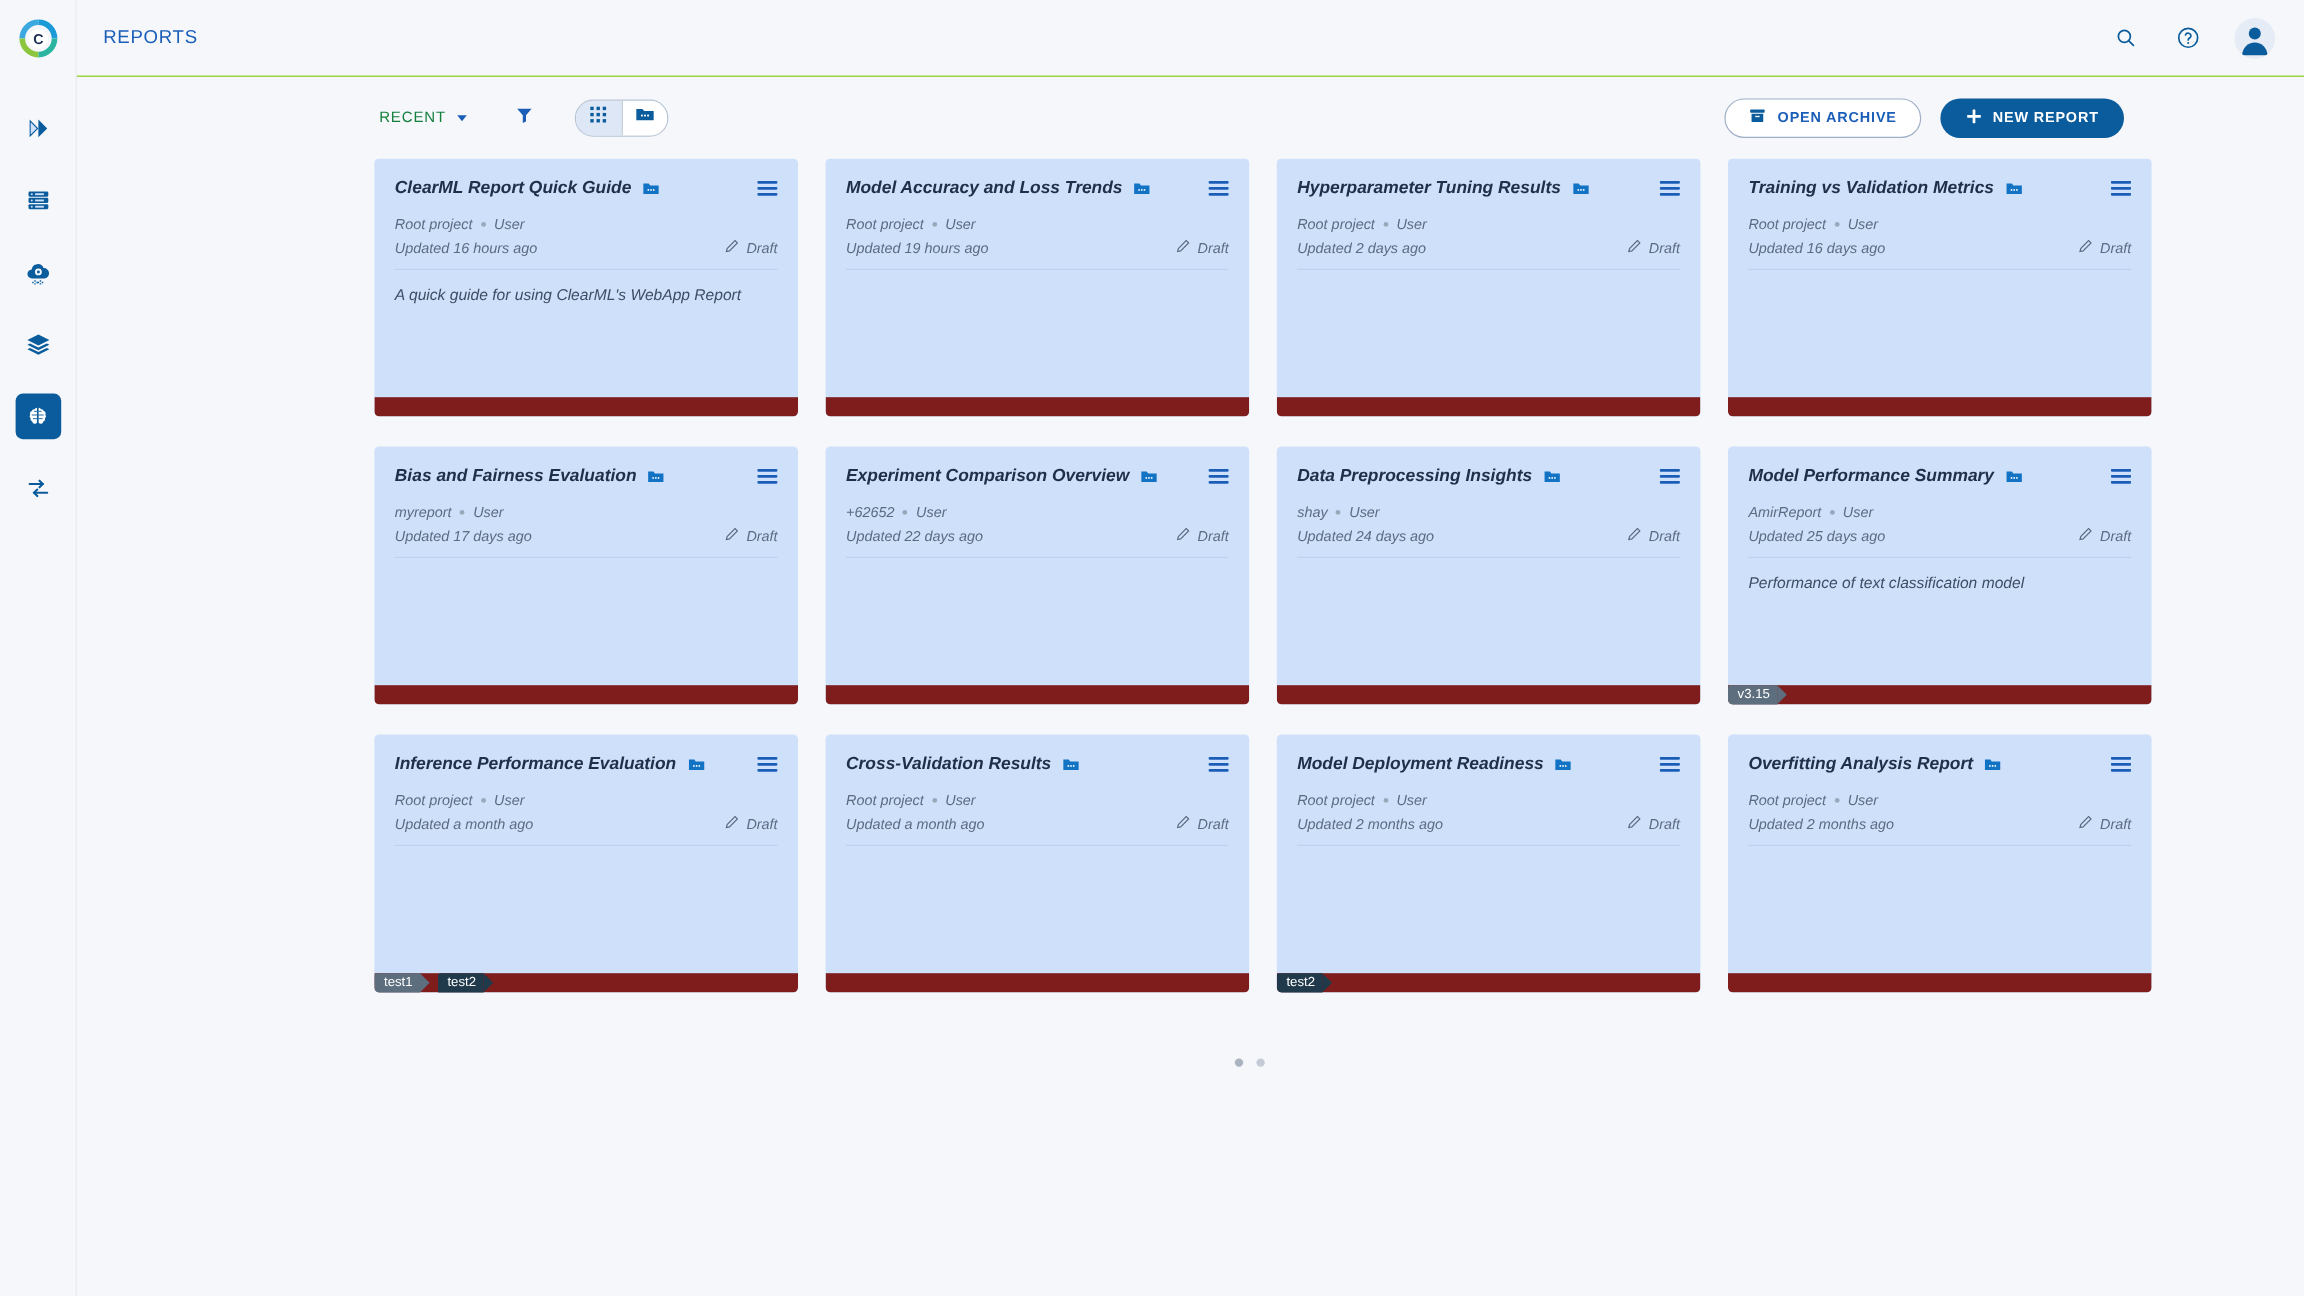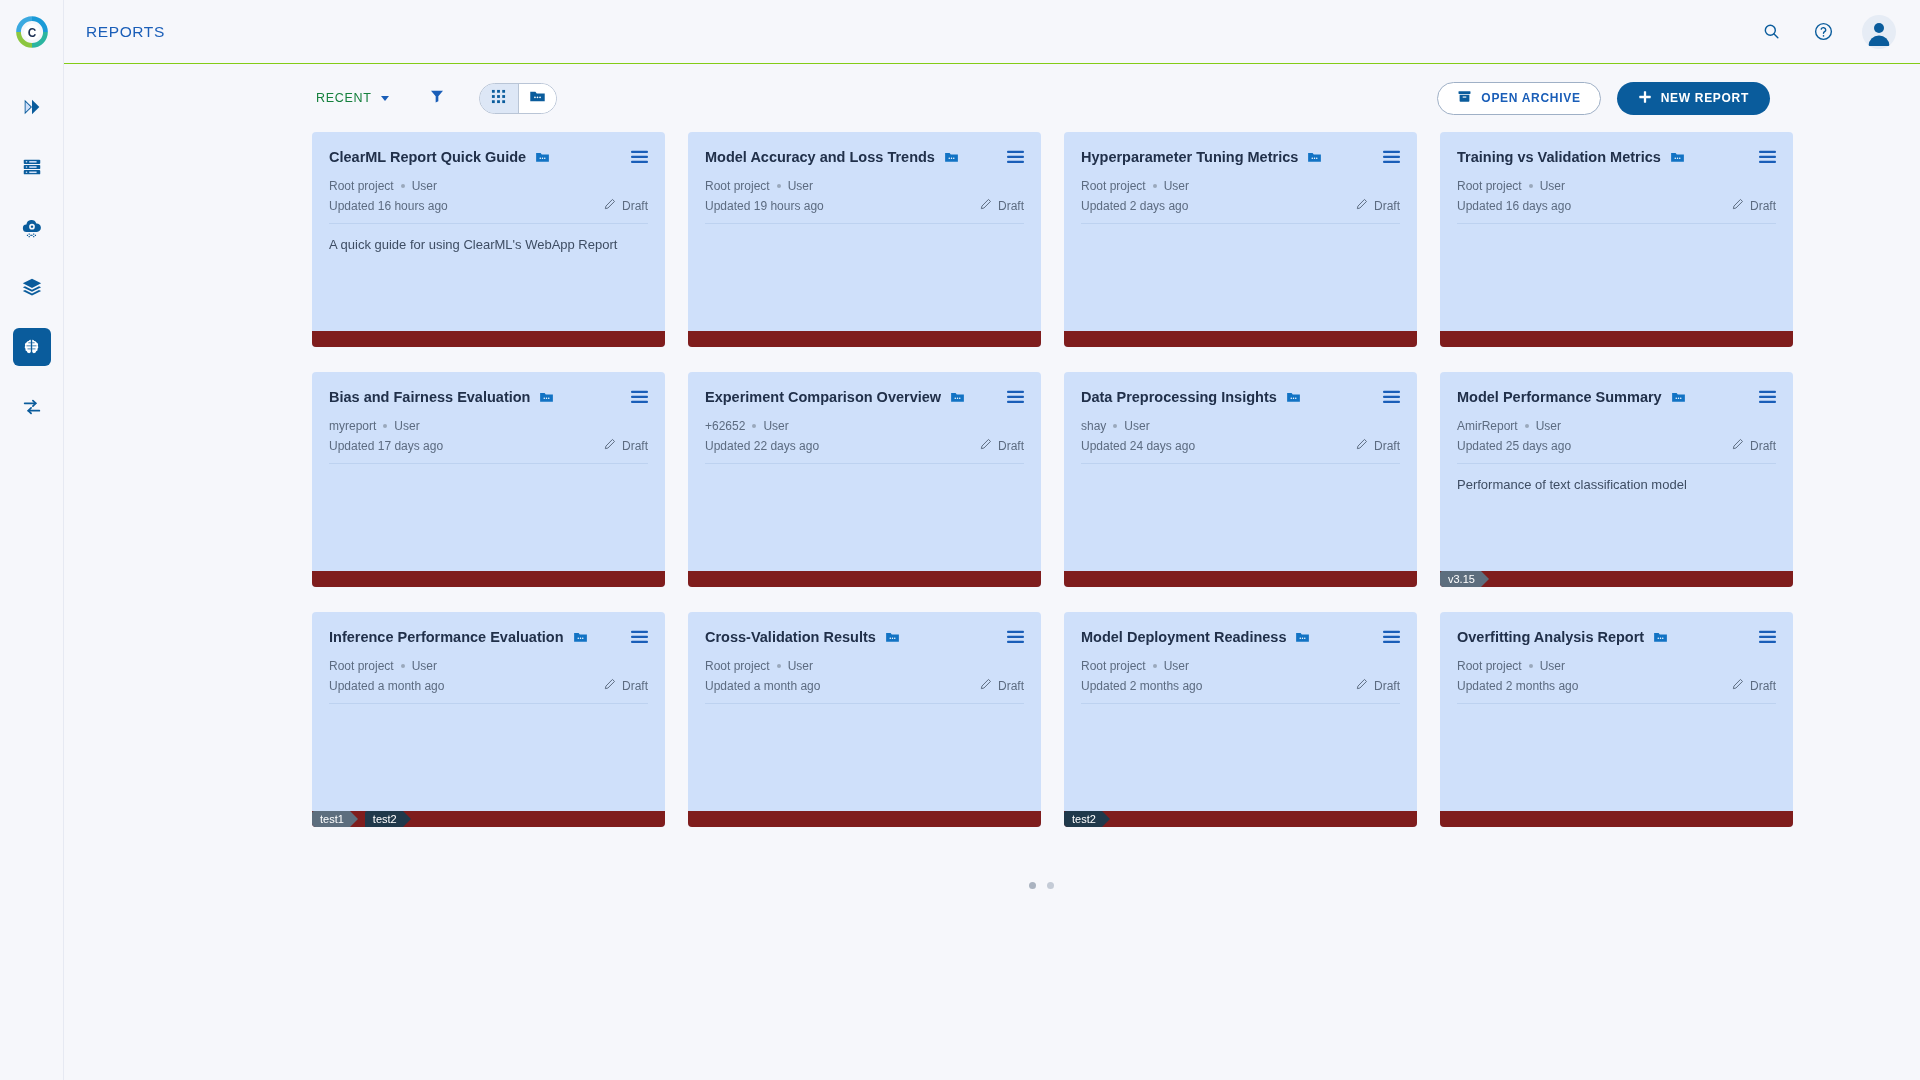--- a/index.html
+++ b/index.html
@@ -95,21 +95,21 @@
   .grid-wrap { flex: 1; overflow: hidden; padding: 0 150px 0 248px; }
   .grid {
     display: grid; grid-template-columns: repeat(4, 353px);
     column-gap: 23px; row-gap: 25px;
   }
   .card {
     height: 215px; background: #cfe0fa; border-radius: 4px;
     position: relative; display: flex; flex-direction: column;
     cursor: pointer; overflow: hidden;
   }
-  .card-body { padding: 17px 17px 0 17px; flex: 1; display: flex; flex-direction: column; }
+  .card-body { padding: 17px 17px 0 17px; flex: 1; display: flex; flex-direction: column; font-style: italic; }
   .card-titlerow { display: flex; align-items: flex-start; }
   .card-title {
     font-size: 14.5px; font-weight: bold; color: #21304a; line-height: 1.2;
     max-width: 255px;
   }
   .title-badge { margin-left: 9px; margin-top: 1px; flex: 0 0 auto; }
   .card-menu { margin-left: auto; cursor: pointer; padding: 1px 0 0 4px; }
   .card-meta { margin-top: 10px; font-size: 12px; color: #5c6b80; display: flex; align-items: center; gap: 7px; }
   .dot { width: 4px; height: 4px; border-radius: 50%; background: #9aa8bb; display: inline-block; }
   .card-row2 { margin-top: 5px; display: flex; align-items: center; font-size: 12px; color: #5c6b80; }
@@ -386,21 +386,21 @@
         </span>
       </div>
       <div class="card-divider"></div>
       <div class="card-desc"></div>
     </div>
     <div class="card-footer"></div>
   </div>
         <div class="card">
     <div class="card-body">
       <div class="card-titlerow">
-        <div class="card-title">Hyperparameter Tuning Metrics</div>
+        <div class="card-title">Hyperparameter Tuning Results</div>
         <span class="title-badge"><svg width="15" height="15" viewBox="0 0 20 20" fill="#1273c4">
   <path d="M1.5 4h6l1.5 2h9.5v9.5H1.5z"></path>
   <circle cx="7" cy="11" r="1" fill="#fff"></circle>
                   <circle cx="10" cy="11" r="1" fill="#fff"></circle>
                   <circle cx="13" cy="11" r="1" fill="#fff"></circle>
 </svg></span>
         <span class="card-menu"><svg width="17" height="14" viewBox="0 0 18 14" fill="#1a5eb8">
   <rect x="0" y="0.5" width="18" height="2.3" rx="1"></rect>
   <rect x="0" y="5.8" width="18" height="2.3" rx="1"></rect>
   <rect x="0" y="11.1" width="18" height="2.3" rx="1"></rect>

